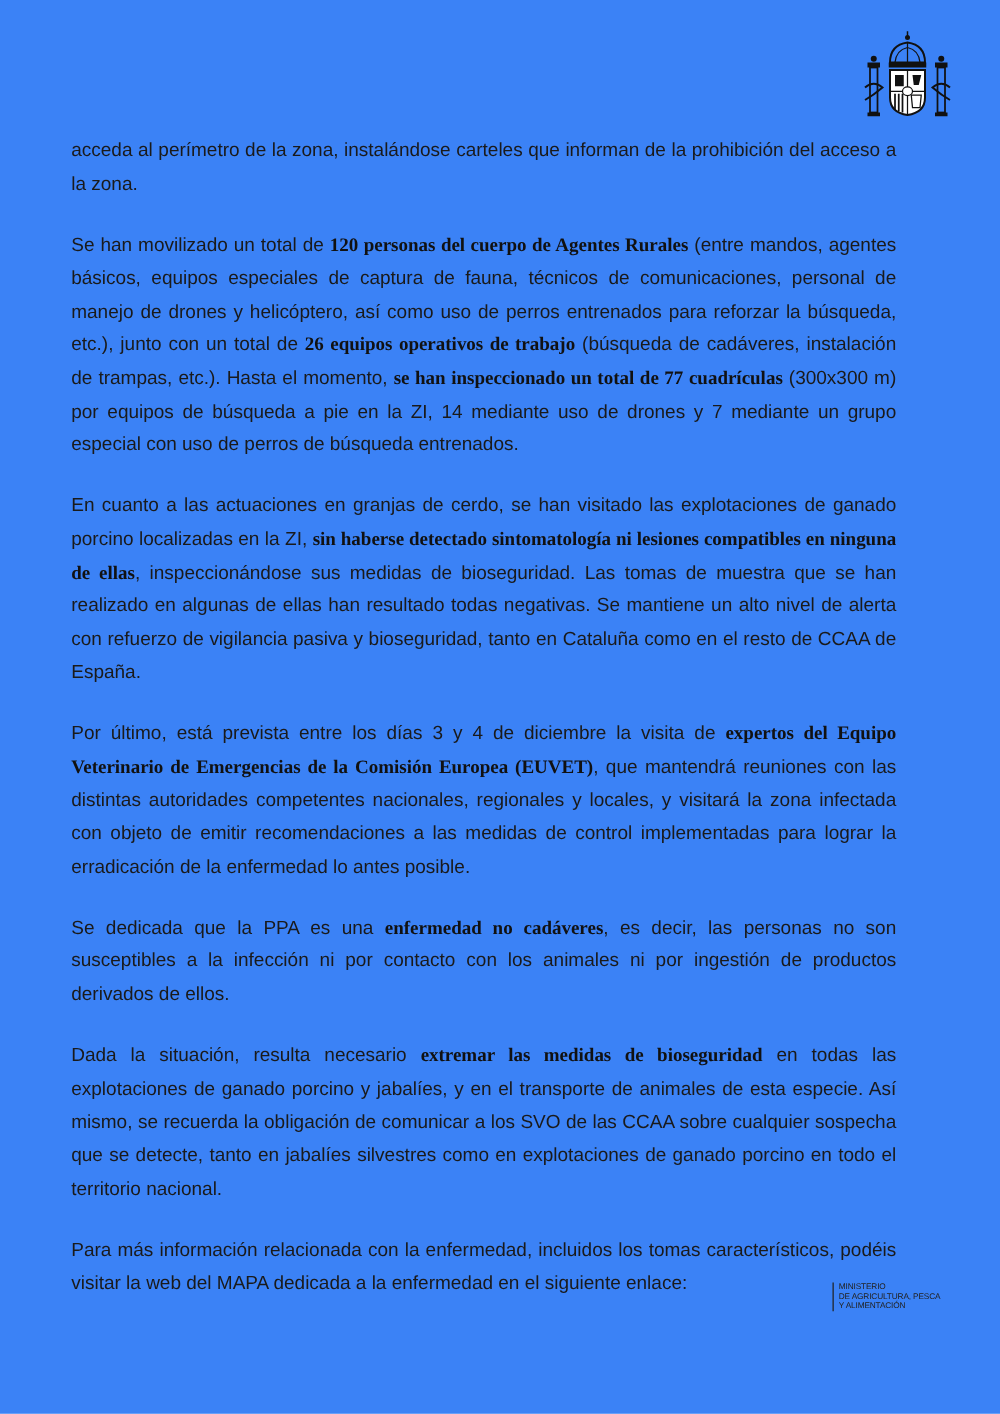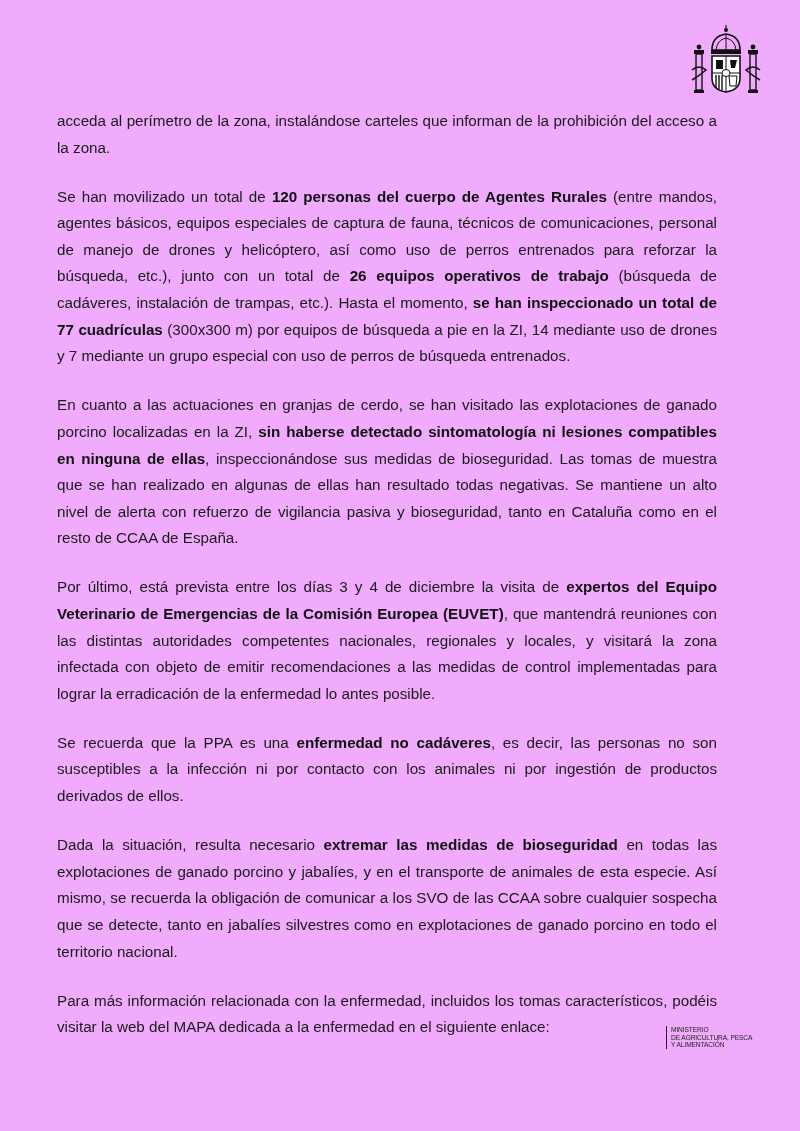--- a/index.html
+++ b/index.html
@@ -1,26 +1,26 @@
 <!DOCTYPE html>
 <html><head>
 <meta charset="utf-8">
 <style>
   html, body { margin: 0; padding: 0; background: #ffffff; }
   body { width: 800px; height: 1131px; position: relative; overflow: hidden; }
-  .page { position: absolute; left: 0; top: 0; width: 800px; height: 1131px; background: #f0abfc; }
+  .page { position: absolute; left: 0; top: 0; width: 800px; height: 1131px; background: #3b82f6; }
   .crest { position: absolute; left: 688px; top: 20px; width: 76px; height: 76px; }
   .body-text {
     position: absolute; left: 57px; top: 108px; width: 660px;
     font-family: "Liberation Sans", sans-serif;
     font-size: 15.2px; line-height: 26.6px; color: #1a1a1a;
     text-align: justify;
   }
   .body-text p { margin: 0 0 22.5px 0; }
-  .body-text b { font-weight: bold; color: #111; }
+  .body-text b { font-weight: bold; color: #111; font-family: Liberation Serif, serif; }
   .ministry {
     position: absolute; left: 666px; top: 1026px;
     border-left: 1px solid #222; padding-left: 4px;
     font-family: "Liberation Sans", sans-serif; font-size: 6.6px; line-height: 7.6px;
     color: #222; letter-spacing: -0.1px; text-transform: uppercase;
   }
   .ministry div { white-space: nowrap; }
 </style>
 </head>
 <body>
@@ -61,21 +61,21 @@
 
   <div class="body-text">
     <p><span>acceda al perímetro de la zona, instalándose carteles que informan de la prohibición del  acceso a la zona.</span></p>
 
     <p><span>Se han movilizado un total de </span><b>120 personas del cuerpo de Agentes Rurales</b><span> (entre mandos, agentes básicos, equipos especiales de captura de fauna, técnicos de comunicaciones, personal de manejo de drones y helicóptero, así como uso de perros entrenados para reforzar la búsqueda, etc.), junto con un total de </span><b>26 equipos operativos de trabajo</b><span> (búsqueda de cadáveres, instalación de trampas, etc.). Hasta el momento, </span><b>se han inspeccionado un total de 77 cuadrículas</b><span> (300x300 m) por equipos de búsqueda a pie en la ZI, 14 mediante uso de drones y 7 mediante un grupo especial con uso de perros de búsqueda entrenados.</span></p>
 
     <p><span>En cuanto a las actuaciones en granjas de cerdo, se han visitado las explotaciones de ganado porcino localizadas en la ZI, </span><b>sin haberse detectado sintomatología ni lesiones compatibles en ninguna de ellas</b><span>, inspeccionándose sus medidas de bioseguridad. Las tomas de muestra que se han realizado en algunas de ellas han resultado todas negativas. Se mantiene un alto nivel de alerta con refuerzo de vigilancia pasiva y bioseguridad, tanto en Cataluña como en el resto de CCAA de España.</span></p>
 
     <p><span>Por último, está prevista entre los días 3 y 4 de diciembre la visita de </span><b>expertos del Equipo Veterinario de Emergencias de la Comisión Europea (EUVET)</b><span>, que mantendrá reuniones con las distintas autoridades competentes nacionales, regionales y locales, y visitará la zona infectada con objeto de emitir recomendaciones a las medidas de control implementadas para lograr la erradicación de la enfermedad lo antes posible.</span></p>
 
-    <p><span>Se recuerda que la PPA es una </span><b>enfermedad no cadáveres</b><span>, es decir, las personas no son susceptibles a la infección ni por contacto con los animales ni por ingestión de productos derivados de ellos.</span></p>
+    <p><span>Se dedicada que la PPA es una </span><b>enfermedad no cadáveres</b><span>, es decir, las personas no son susceptibles a la infección ni por contacto con los animales ni por ingestión de productos derivados de ellos.</span></p>
 
     <p><span>Dada la situación, resulta necesario </span><b>extremar las medidas de bioseguridad</b><span> en todas las explotaciones de ganado porcino y jabalíes, y en el transporte de animales de esta especie. Así mismo, se recuerda la obligación de comunicar a los SVO de las CCAA sobre cualquier sospecha que se detecte, tanto en jabalíes silvestres como en explotaciones de ganado porcino en todo el territorio nacional.</span></p>
 
     <p><span>Para más información relacionada con la enfermedad, incluidos los tomas característicos, podéis visitar la web del MAPA dedicada a la enfermedad en el siguiente enlace:</span></p>
   </div>
 
   <div class="ministry">
     <div>Ministerio</div>
     <div>de Agricultura, Pesca</div>
     <div>y Alimentación</div>

